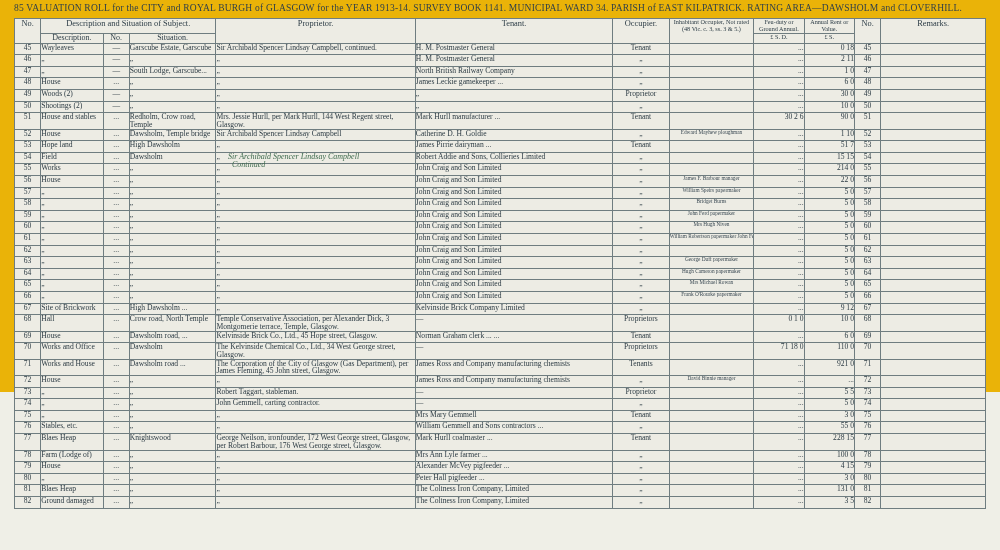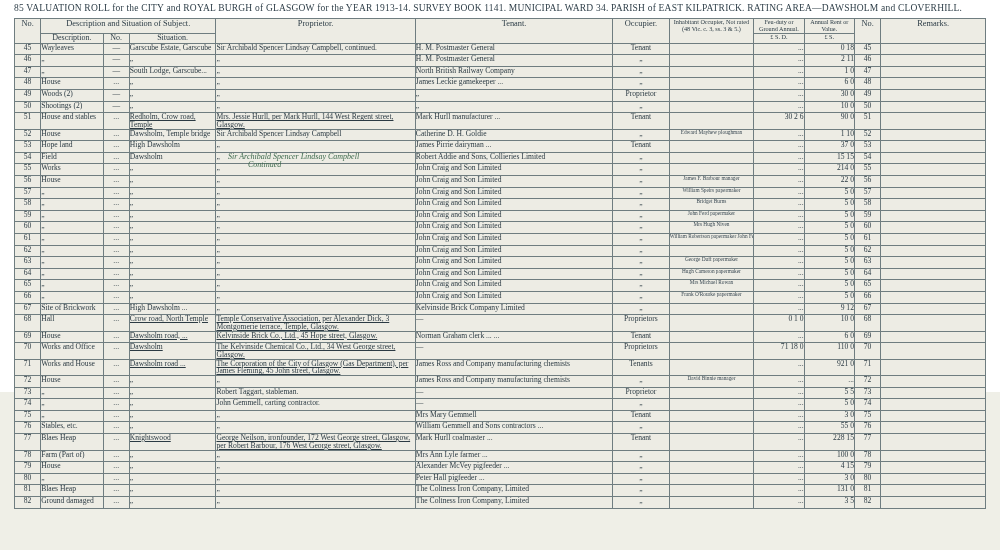--- a/index.html
+++ b/index.html
@@ -6,21 +6,21 @@
   body{
     width:1000px;height:550px;
     background:#efefe7;
     font-family:"Liberation Serif", serif;
     color:#2b3a43;
     overflow:hidden;
   }
   #sheet{
     position:relative;
     width:1000px;height:392px;
-    background:#ffffff;
+    background:#eab308;
   }
   
   .topline{
     position:absolute;top:3px;left:14px;width:972px;
     font-size:9.5px;letter-spacing:.2px;white-space:nowrap;
     color:#2f3f49;
   }
   
   table.roll{
     position:absolute;top:18px;left:14px;
@@ -62,21 +62,21 @@
     height:10.6px;
     padding:0 2px;
     border-left:1px solid #6f7d80;
     border-right:1px solid #6f7d80;
     border-top:0;border-bottom:0;
   }
   tbody tr td{white-space:nowrap;overflow:hidden;}
   .c{text-align:center;}
   .r{text-align:right;}
   .l{text-align:left;}
-  .wrapcell{white-space:normal !important;font-size:7.6px;line-height:1.02;text-decoration:underline;}
+  .wrapcell{white-space:normal !important;font-size:7.6px;line-height:1.02;}
   .smallnote{font-size:5.3px;line-height:1.05;text-align:center;color:#3a4953;}
   .overlay-hand{
     position:absolute;
     color:#3d6a4d;
     font-style:italic;
     font-size:8px;
     white-space:nowrap;
     pointer-events:none;
   }
 </style>
@@ -242,21 +242,21 @@
         <tr>
           <td class="c">53</td>
           <td class="l">Hope land</td>
           <td class="c">...</td>
           <td class="l">High Dawsholm</td>
           <td class="l">„</td>
           <td class="l">James              Pirrie              dairyman   ...</td>
           <td class="c">Tenant</td>
           <td class="c"></td>
           <td class="r">...</td>
-          <td class="r">37   0</td>
+          <td class="r">51   7</td>
           <td class="c">53</td>
           <td class="l"></td>
         </tr>
         <tr>
           <td class="c">54</td>
           <td class="l">Field</td>
           <td class="c">...</td>
           <td class="l">Dawsholm</td>
           <td class="l">„</td>
           <td class="l">Robert Addie and Sons, Collieries Limited</td>
@@ -584,21 +584,21 @@
           <td class="l">Mark               Hurll              coalmaster   ...</td>
           <td class="c">Tenant</td>
           <td class="c"></td>
           <td class="r">...</td>
           <td class="r">228  15</td>
           <td class="c">77</td>
           <td class="l"></td>
         </tr>
         <tr>
           <td class="c">78</td>
-          <td class="l">Farm (Part of)</td>
+          <td class="l">Farm (Lodge of)</td>
           <td class="c">...</td>
           <td class="l">„</td>
           <td class="l">„</td>
           <td class="l">Mrs Ann            Lyle              farmer   ...</td>
           <td class="c">„</td>
           <td class="c"></td>
           <td class="r">...</td>
           <td class="r">100   0</td>
           <td class="c">78</td>
           <td class="l"></td>
@@ -657,15 +657,15 @@
           <td class="r">...</td>
           <td class="r">3   5</td>
           <td class="c">82</td>
           <td class="l"></td>
         </tr>
       </tbody>
   </table>
 
   <div id="overlays">
       <div class="overlay-hand" style="left: 228px; top: 152px;">Sir Archibald Spencer Lindsay Campbell</div>
-      <div class="overlay-hand" style="left: 248px; top: 160px;">Continued</div>
+      <div class="overlay-hand" style="left: 232px; top: 160px;">Continued</div>
     </div>
 </div>
 
 </body></html>

